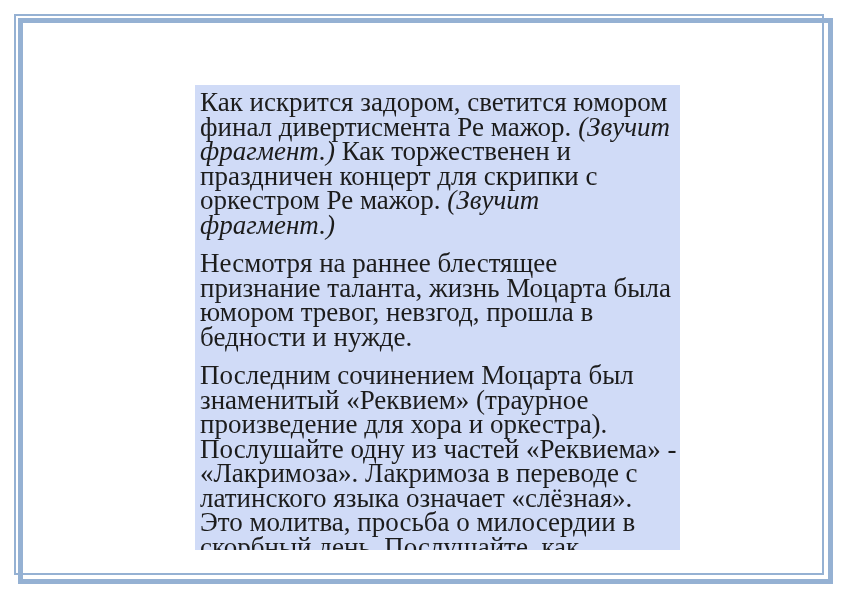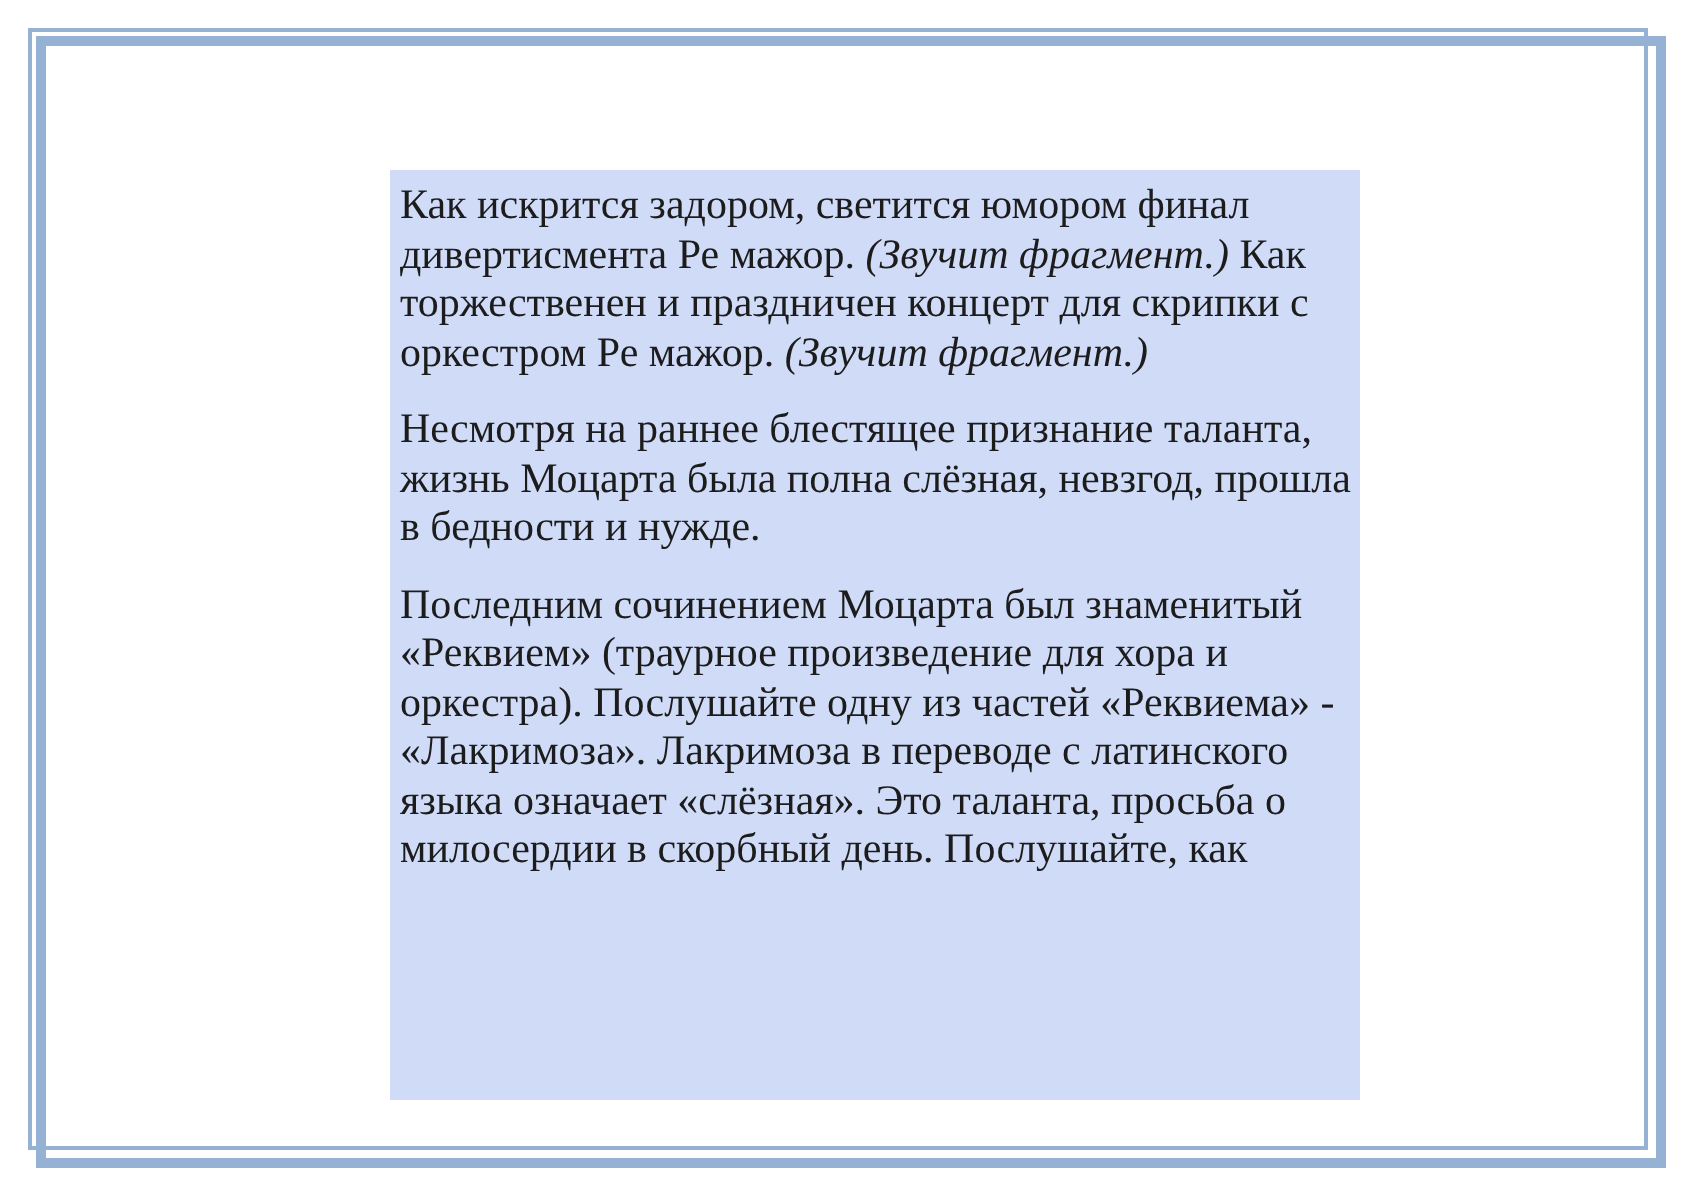--- a/index.html
+++ b/index.html
@@ -37,21 +37,21 @@
   .textbox {
     position: absolute;
     left: 195px;
     top: 85px;
     width: 485px;
     height: 465px;
     box-sizing: border-box;
     padding: 5px 2px 0 5px;
     background: var(--tbox-bg, #d0dbf7);
     color: var(--text-color, #1c1c1c);
-    font-size: 21px;
+    font-size: 27px;
     line-height: 24.5px;
     overflow: hidden;
   }
   .textbox p {
     margin: 0;
   }
   .textbox p + p {
     margin-top: 14px;
   }
   .it {
@@ -62,18 +62,18 @@
 <body>
 
 <div class="frame-thin"></div>
 <div class="frame-thick"></div>
 
 <div class="textbox">
   <p>
     <span>Как искрится задором, светится юмором финал дивертисмента Ре мажор. </span><span class="it">(Звучит фрагмент.)</span><span> Как торжественен и праздничен концерт для скрипки с оркестром Ре мажор. </span><span class="it">(Звучит фрагмент.)</span>
   </p>
   <p>
-    <span>Несмотря на раннее блестящее признание таланта, жизнь Моцарта была полна слёзная, невзгод, прошла в бедности и нужде.</span>
+    <span>Несмотря на раннее блестящее признание таланта, жизнь Моцарта была юмором тревог, невзгод, прошла в бедности и нужде.</span>
   </p>
   <p>
-    <span>Последним сочинением Моцарта был знаменитый «Реквием» (траурное произведение для хора и оркестра). Послушайте одну из частей «Реквиема» - «Лакримоза». Лакримоза в переводе с латинского языка означает «слёзная». Это таланта, просьба о милосердии в скорбный день. Послушайте, как</span>
+    <span>Последним сочинением Моцарта был знаменитый «Реквием» (траурное произведение для хора и оркестра). Послушайте одну из частей «Реквиема» - «Лакримоза». Лакримоза в переводе с латинского языка означает «слёзная». Это молитва, просьба о милосердии в скорбный день. Послушайте, как</span>
   </p>
 </div>
 
 </body></html>

